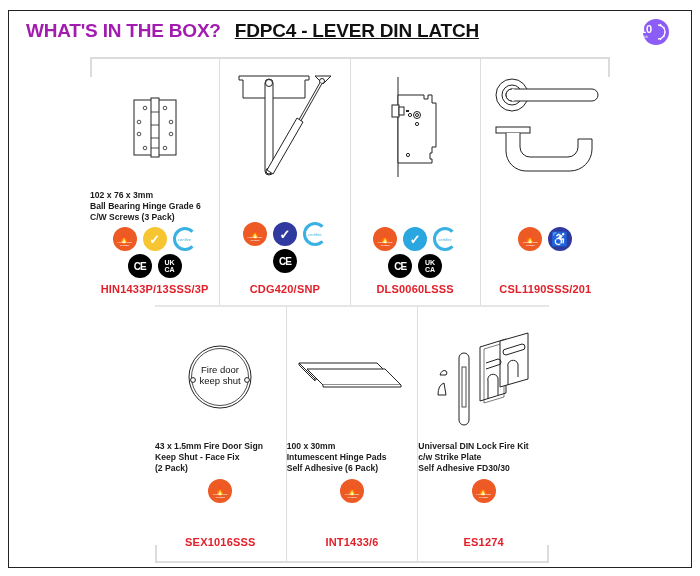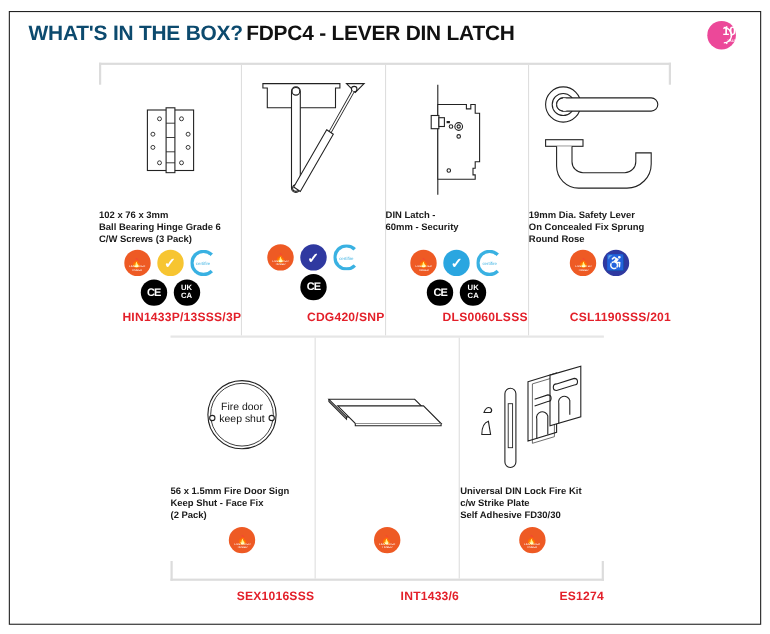--- a/index.html
+++ b/index.html
@@ -1,31 +1,31 @@
 <!DOCTYPE html>
 <html><head>
 <meta charset="utf-8">
 <style>
   * { box-sizing: border-box; margin: 0; padding: 0; }
   html, body { width: 700px; height: 576px; background: #ffffff; overflow: hidden; }
   body { font-family: "DejaVu Sans", sans-serif; position: relative; }
   .frame { position: absolute; left: 8px; top: 10px; width: 684px; height: 558px; border: 1.5px solid #222; background: #fff; }
   .title { position: absolute; left: 26px; top: 20px; font-family: "Liberation Sans", sans-serif; font-weight: 700; font-size: 19px; letter-spacing: -0.2px; white-space: nowrap; }
-  .title .red { color: #0c4a6e; }
-  .title .dark { color: #111; margin-left: 3px; }
-  .warranty { position: absolute; left: 643px; top: 19px; width: 26px; height: 26px; border-radius: 50%; background: #ec4899; color: #fff; text-align: right; }
+  .title .red { color: #a21caf; }
+  .title .dark { color: #111; margin-left: 14px; text-decoration: underline; }
+  .warranty { position: absolute; left: 643px; top: 19px; width: 26px; height: 26px; border-radius: 50%; background: #8b5cf6; color: #fff; text-align: left; }
   .warranty .num { font-family: "Liberation Sans", sans-serif; font-weight: 700; font-size: 11px; line-height: 11px; display: block; margin-top: 5px; margin-left: -3px; }
   .warranty .yr { font-size: 3px; display: block; line-height: 4px; margin-left: -3px; }
   .warranty svg { position: absolute; left: 0; top: 0; }
 
   .row { position: absolute; display: flex; }
   .row1 { left: 90px; top: 57px; width: 520px; height: 248px; border-top: 2px solid #dcdcdc; }
   .row1::before, .row1::after { content: ""; position: absolute; top: -2px; width: 2px; height: 20px; background: #dcdcdc; }
   .row1::before { left: 0; } .row1::after { right: 0; }
-  .row2 { left: 155px; top: 305px; width: 394px; height: 223px; border-top: 2px solid #e6e6e6; border-bottom: 2px solid #dcdcdc; }
+  .row2 { left: 155px; top: 305px; width: 394px; height: 258px; border-top: 2px solid #e6e6e6; border-bottom: 2px solid #dcdcdc; }
   .row2 .bracket-l, .row2 .bracket-r { position: absolute; bottom: -2px; width: 2px; height: 18px; background: #dcdcdc; }
   .row2 .bracket-l { left: 0; } .row2 .bracket-r { right: 0; }
 
   .cell { position: relative; flex: 1; height: 100%; }
   .cell + .cell { border-left: 1.5px solid #dedede; }
   .row1 .cell + .cell::before { content:""; }
   .illus { position: absolute; left: 0; right: 0; top: 8px; height: 120px; display: flex; align-items: center; justify-content: center; }
   .desc { position: absolute; left: 0; right: 0; top: 131px; text-align: left; font-family: "Liberation Sans", sans-serif; font-weight: 700; font-size: 8.6px; line-height: 11px; color: #1a1a1a; }
   .row2 .desc { top: 134px; }
   .badges { position: absolute; left: 0; right: 0; display: flex; justify-content: center; gap: 6px; }
@@ -36,21 +36,21 @@
   .badge.fire { background: #ee5a24; }
   .badge.check-y { background: #f7c531; }
   .badge.check-b { background: #2f39a0; }
   .badge.check-c { background: #2aa6e0; }
   .badge.certi { background: #fff; border: 3px solid #39b1e2; border-right-color: transparent; }
   .badge.certi span { color: #39b1e2; font-size: 4px; font-weight: 400; }
   .badge.dis { background: #2f39a0; font-size: 14px; }
   .badge.ce { background: #000; font-size: 10px; letter-spacing: -1px; }
   .badge.ukca { background: #000; font-size: 7px; line-height: 7px; text-align: center; flex-direction: column; }
   .badge .tiny { position: absolute; bottom: 4px; font-size: 2.5px; font-weight: 400; left: 0; right: 0; text-align: center; }
-  .sku { position: absolute; left: 0; right: 0; top: 224px; text-align: right; font-family: "Liberation Sans", sans-serif; font-weight: 700; font-size: 11px; color: #e3202a; letter-spacing: 0.2px; }
+  .sku { position: absolute; left: 0; right: 0; top: 224px; text-align: center; font-family: "Liberation Sans", sans-serif; font-weight: 700; font-size: 11px; color: #e3202a; letter-spacing: 0.2px; }
   .row2 .sku { top: 229px; }
 </style>
 </head>
 <body>
 
 <div class="frame"></div>
 
 <div class="title">
   <span class="red">WHAT'S IN THE BOX?</span><span class="dark">FDPC4 - LEVER DIN LATCH</span>
 </div>
@@ -162,24 +162,20 @@
         <rect x="2" y="30" width="7" height="12" fill="#fff" stroke="#222"></rect>
         <rect x="9" y="32" width="5" height="8" fill="#fff" stroke="#222"></rect>
         <rect x="16" y="35" width="3" height="2" fill="#222"></rect>
         <circle cx="27" cy="40" r="3.5" fill="#fff" stroke="#222"></circle>
         <circle cx="27" cy="40" r="1.5" fill="none" stroke="#222"></circle>
         <circle cx="20" cy="40" r="1.6" fill="none" stroke="#222"></circle>
         <circle cx="27" cy="49" r="1.6" fill="none" stroke="#222"></circle>
         <circle cx="18" cy="80" r="1.6" fill="none" stroke="#222"></circle>
       </svg>
     </div>
-    <div class="desc">
-      <div>DIN Latch -</div>
-      <div>60mm - Security</div>
-    </div>
     <div class="badges b1">
       <div class="badge fire">
           <span style="font-size:8px">🔥</span>
           <span class="tiny">FIRE RATED TIMBER</span>
         </div>
       <div class="badge check-c">
           <span style="font-size:13px">✓</span>
         </div>
       <div class="badge certi">
           <span>certifire</span>
@@ -201,25 +197,20 @@
         <circle cx="22" cy="18" r="16" fill="#fff" stroke="#222" stroke-width="1"></circle>
         <circle cx="22" cy="18" r="10" fill="#fff" stroke="#222" stroke-width="1"></circle>
         <path d="M22 12 H102 A6 6 0 0 1 102 24 H22 A6 6 0 0 1 22 12 Z" fill="#fff" stroke="#222" stroke-width="1"></path>
         <circle cx="22" cy="18" r="6" fill="#fff" stroke="none"></circle>
         <path d="M16 18 A6 6 0 0 1 22 12" fill="none" stroke="#222"></path>
         <path d="M16 18 A6 6 0 0 0 22 24" fill="none" stroke="#222"></path>
         <rect x="6" y="50" width="34" height="6" fill="#fff" stroke="#222"></rect>
         <path d="M16 56 V74 A20 20 0 0 0 36 94 H80 A22 22 0 0 0 102 72 V62 H88 V70 A10 10 0 0 1 78 80 H40 A10 10 0 0 1 30 70 V56" fill="#fff" stroke="#222" stroke-width="1"></path>
       </svg>
     </div>
-    <div class="desc">
-      <div>19mm Dia. Safety Lever</div>
-      <div>On Concealed Fix Sprung</div>
-      <div>Round Rose</div>
-    </div>
     <div class="badges b1" style="top:168px">
       <div class="badge fire">
           <span style="font-size:8px">🔥</span>
           <span class="tiny">FIRE RATED TIMBER</span>
         </div>
       <div class="badge dis">
           <span>♿</span>
         </div>
     </div>
     <div class="sku">CSL1190SSS/201</div>
@@ -235,41 +226,46 @@
       <svg width="70" height="70" viewBox="0 0 70 70">
         <circle cx="35" cy="35" r="31" fill="#fff" stroke="#222" stroke-width="1"></circle>
         <circle cx="35" cy="35" r="28.5" fill="none" stroke="#222" stroke-width="0.8"></circle>
         <circle cx="8" cy="38" r="2.4" fill="#fff" stroke="#222"></circle>
         <circle cx="62" cy="38" r="2.4" fill="#fff" stroke="#222"></circle>
         <text x="35" y="31" text-anchor="middle" font-family="Liberation Sans, sans-serif" font-size="9.5" fill="#111">Fire door</text>
         <text x="35" y="42" text-anchor="middle" font-family="Liberation Sans, sans-serif" font-size="9.5" fill="#111">keep shut</text>
       </svg>
     </div>
     <div class="desc">
-      <div>56 x 1.5mm Fire Door Sign</div>
+      <div>43 x 1.5mm Fire Door Sign</div>
       <div>Keep Shut - Face Fix</div>
       <div>(2 Pack)</div>
     </div>
     <div class="badges b1">
       <div class="badge fire">
           <span style="font-size:8px">🔥</span>
           <span class="tiny">FIRE RATED TIMBER</span>
         </div>
     </div>
     <div class="sku">SEX1016SSS</div>
   </div>
 
   <div class="cell">
     <div class="illus" style="top:10px">
       <svg width="110" height="40" viewBox="0 0 110 40">
         <path d="M2 6 L80 6 L96 22 L18 22 Z" fill="#fff" stroke="#222" stroke-width="1"></path>
         <path d="M2 6 L2 8 L18 24 L18 22" fill="none" stroke="#222"></path>
         <path d="M10 12 L88 12 L104 28 L26 28 Z" fill="#fff" stroke="#222" stroke-width="1"></path>
         <path d="M26 28 V30 H104 V28" fill="#fff" stroke="#222"></path>
       </svg>
+    </div>
+    <div class="desc">
+      <div>100 x 30mm</div>
+      <div>Intumescent Hinge Pads</div>
+      <div>Self Adhesive (6 Pack)</div>
     </div>
     <div class="badges b1">
       <div class="badge fire">
           <span style="font-size:8px">🔥</span>
           <span class="tiny">FIRE RATED TIMBER</span>
         </div>
     </div>
     <div class="sku">INT1433/6</div>
   </div>
 

